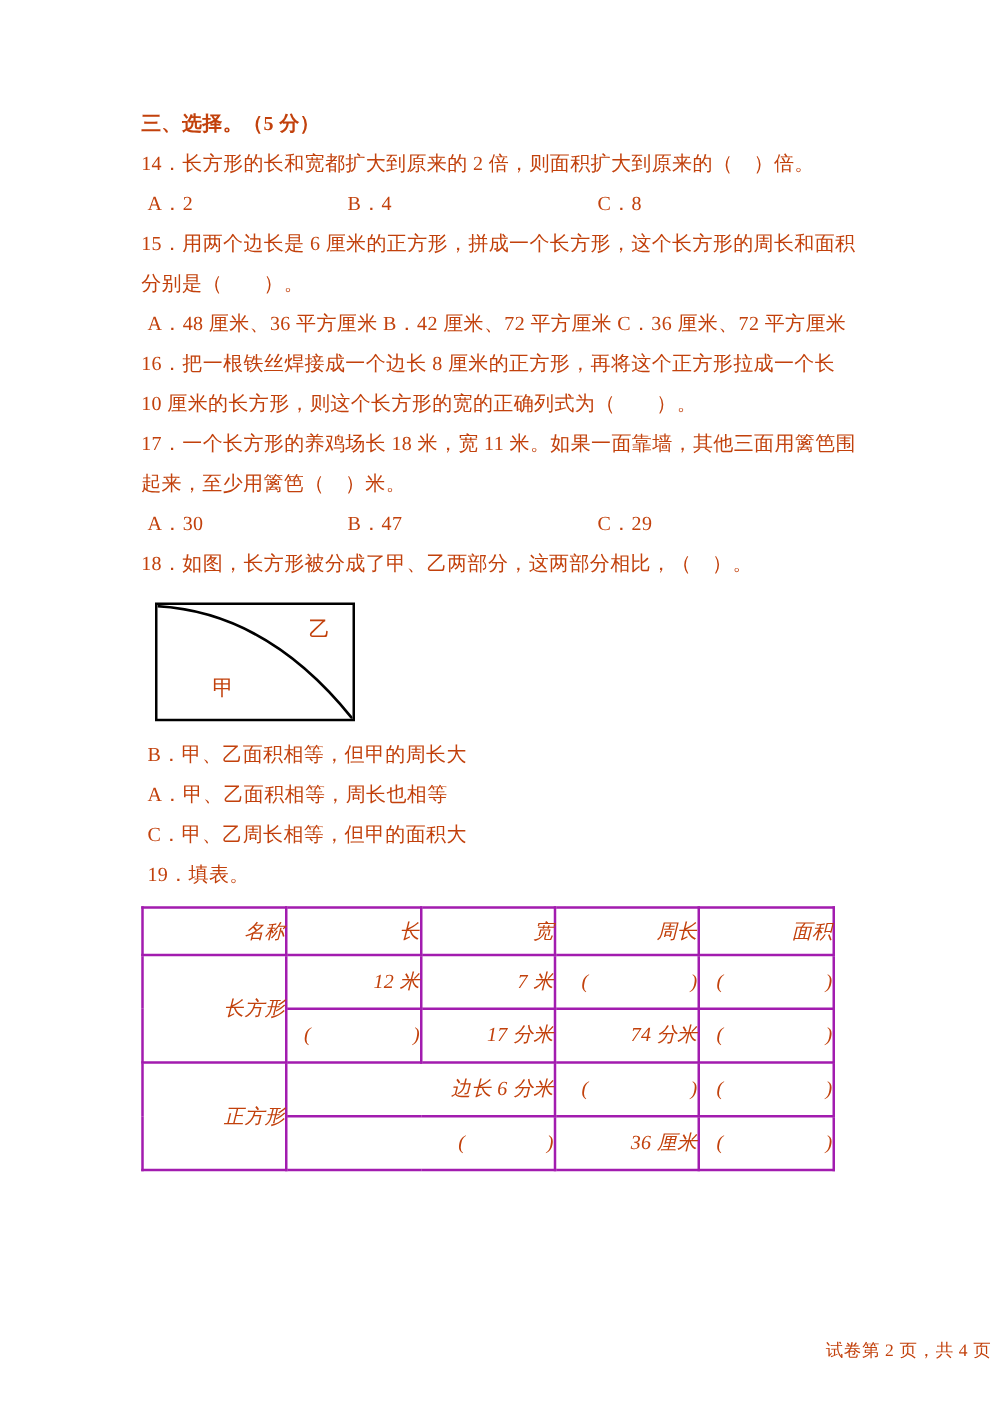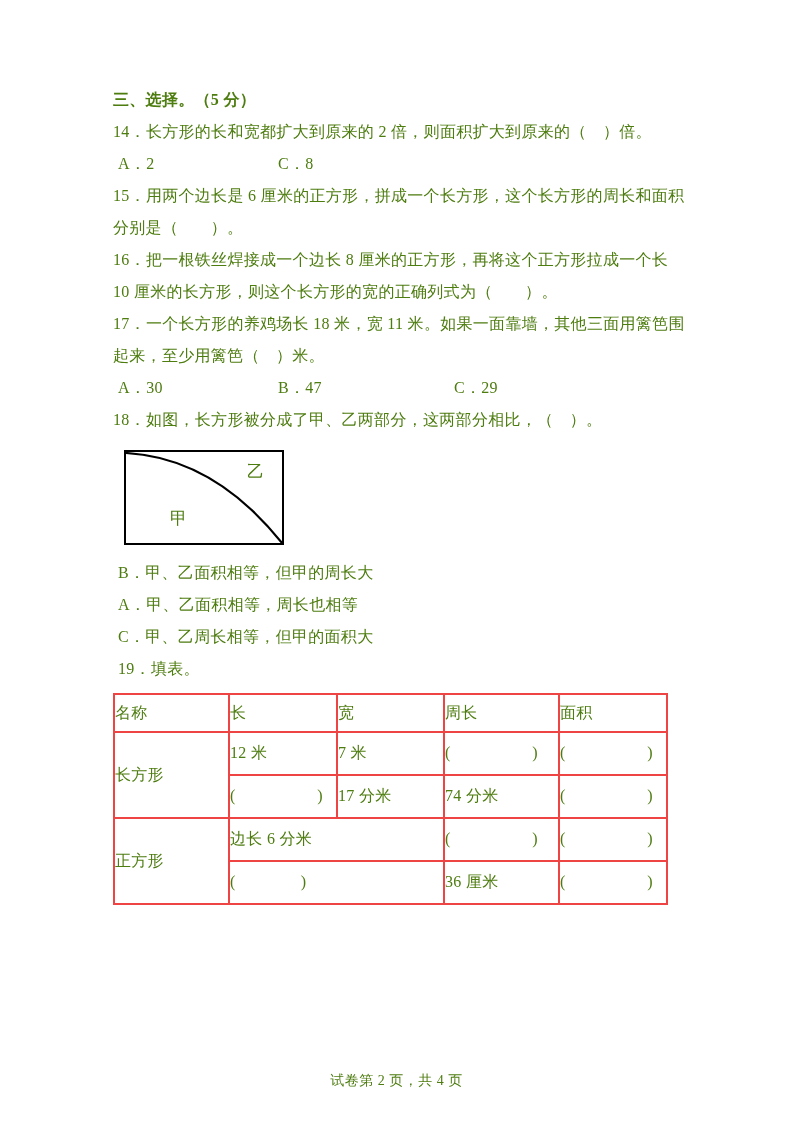--- a/index.html
+++ b/index.html
@@ -1,70 +1,72 @@
 <!DOCTYPE html>
 <html><head>
 <meta charset="utf-8">
 <style>
   * { margin:0; padding:0; box-sizing:border-box; }
   html,body { background:#ffffff; }
   .page {
     position:relative; width:793px; height:1122px; background:#ffffff;
     font-family:"Liberation Serif","DejaVu Serif",serif;
-    color:#4d7c0f; overflow:hidden;
+    color:#c2410c; overflow:hidden;
   }
   .content { position:absolute; left:113px; top:84px; width:568px; font-size:16px; }
   .line { height:32px; line-height:32px; white-space:nowrap; letter-spacing:0.3px; }
   .bold { font-weight:bold; }
   .opts { display:flex; padding-left:5px; }
   .opts .opt-a { display:inline-block; width:160px; }
   .opts .opt-b { display:inline-block; width:176px; }
-  .opts .opt-c { display:inline-block; }
+  .opts .opt-c { display:inline-block;margin-left:24px; }
   .opts.q16 .opt-a { width:184px; }
   .opts.q16 .opt-b { width:184px; }
   .indent { padding-left:5px; }
   .fig {
     position:relative; width:160px; height:95px;
     border:2px solid #000; margin:14px 0 12px 11px; background:#fff;
   }
   .fig svg { position:absolute; left:0; top:0; width:156px; height:91px; display:block; }
   .fig-label { position:absolute; font-size:17px; line-height:18px; }
   .fig-label.jia { left:44px; top:58px; }
   .fig-label.yi  { left:121px; top:11px; }
   table.fill {
     border-collapse:collapse; margin-top:8px; table-layout:fixed;
     font-size:16px; text-align:center;
   }
   table.fill th, table.fill td {
-    border:2px solid #ef4444; text-align:left; vertical-align:middle;
-    font-weight:normal; padding:0; letter-spacing:0.3px;
+    border:2px solid #a21caf; text-align:right; vertical-align:middle;
+    font-weight:normal; padding:0; letter-spacing:0.3px;font-style:italic;
   }
   table.fill tr.hdr th { height:38px; }
   table.fill td { height:43px; }
   .footer {
     position:absolute; left:0; top:1072px; width:100%;
-    text-align:center; font-size:14px; letter-spacing:0.5px;font-family:Liberation Serif, serif;
+    text-align:right; font-size:14px; letter-spacing:0.5px;font-family:Liberation Serif, serif;
   }
 </style>
 </head>
 <body>
 
 <div class="page">
   <div class="content">
 
     <div class="line bold">三、选择。（5 分）</div>
 
     <div class="line">14．长方形的长和宽都扩大到原来的 2 倍，则面积扩大到原来的（　）倍。</div>
     <div class="line opts">
       <span class="opt-a">A．2</span>
+      <span class="opt-b">B．4</span>
       <span class="opt-c">C．8</span>
     </div>
 
     <div class="line">15．用两个边长是 6 厘米的正方形，拼成一个长方形，这个长方形的周长和面积</div>
     <div class="line">分别是（　　）。</div>
+    <div class="line indent">A．48 厘米、36 平方厘米 B．42 厘米、72 平方厘米 C．36 厘米、72 平方厘米</div>
 
     <div class="line">16．把一根铁丝焊接成一个边长 8 厘米的正方形，再将这个正方形拉成一个长</div>
     <div class="line">10 厘米的长方形，则这个长方形的宽的正确列式为（　　）。</div>
 
     <div class="line">17．一个长方形的养鸡场长 18 米，宽 11 米。如果一面靠墙，其他三面用篱笆围</div>
     <div class="line">起来，至少用篱笆（　）米。</div>
     <div class="line opts">
       <span class="opt-a">A．30</span>
       <span class="opt-b">B．47</span>
       <span class="opt-c">C．29</span>

